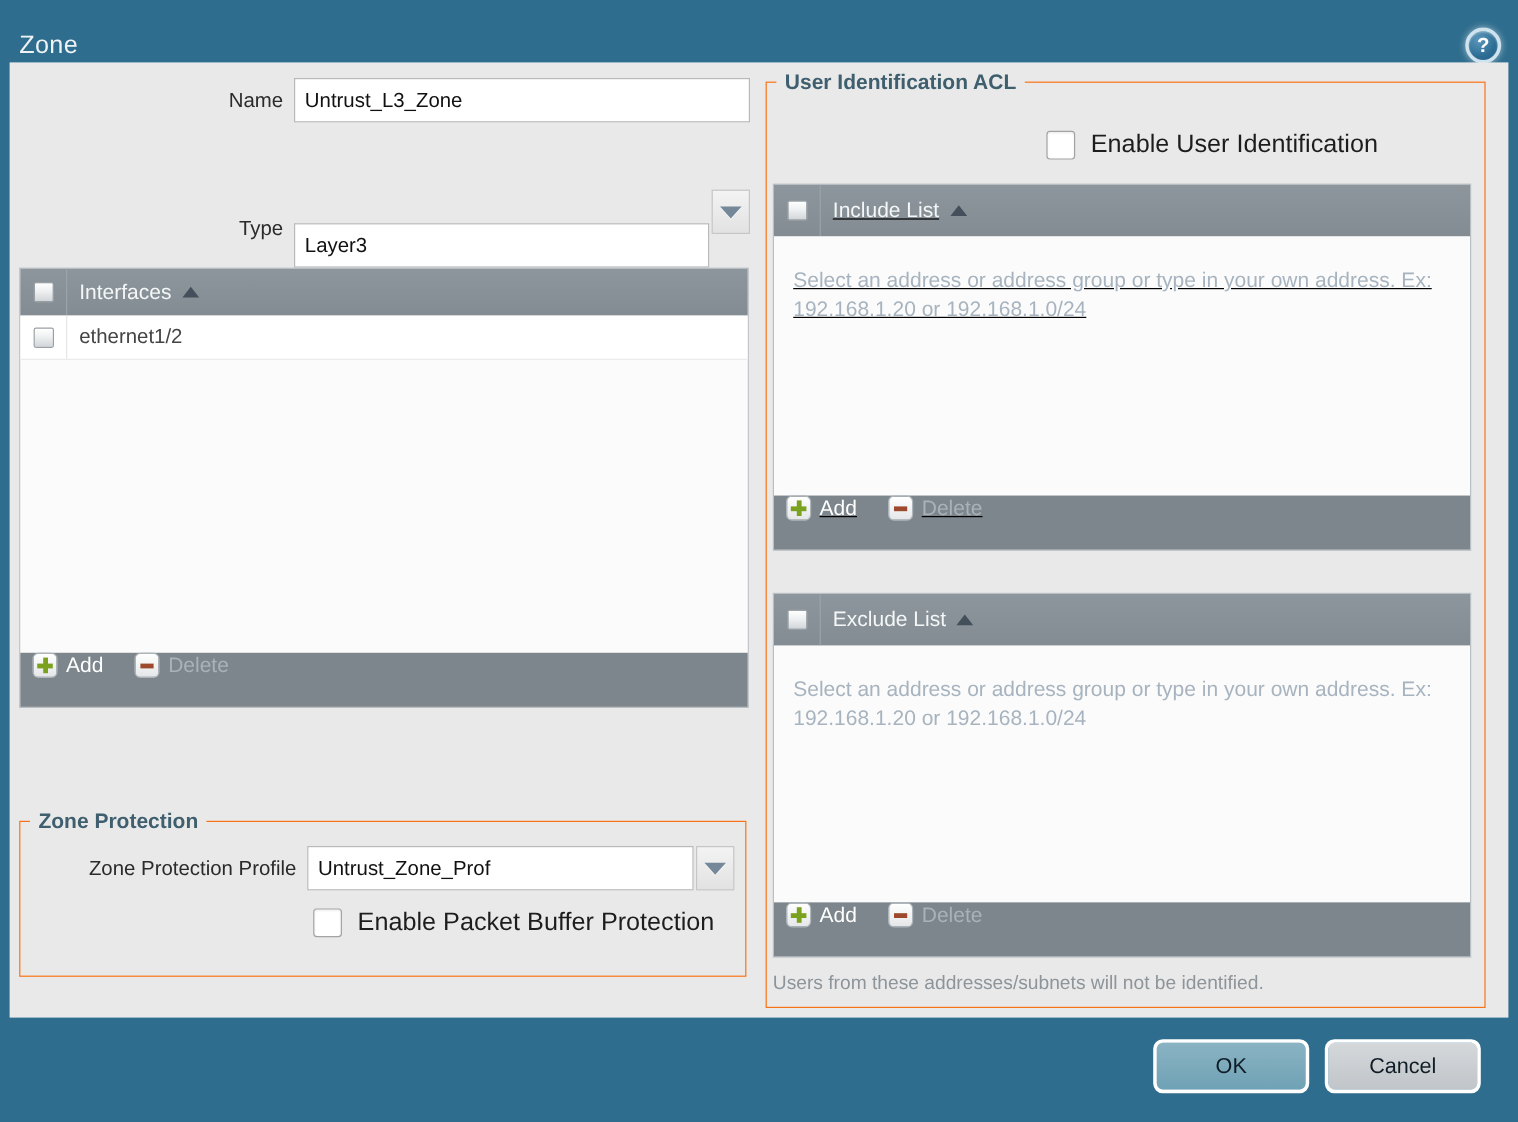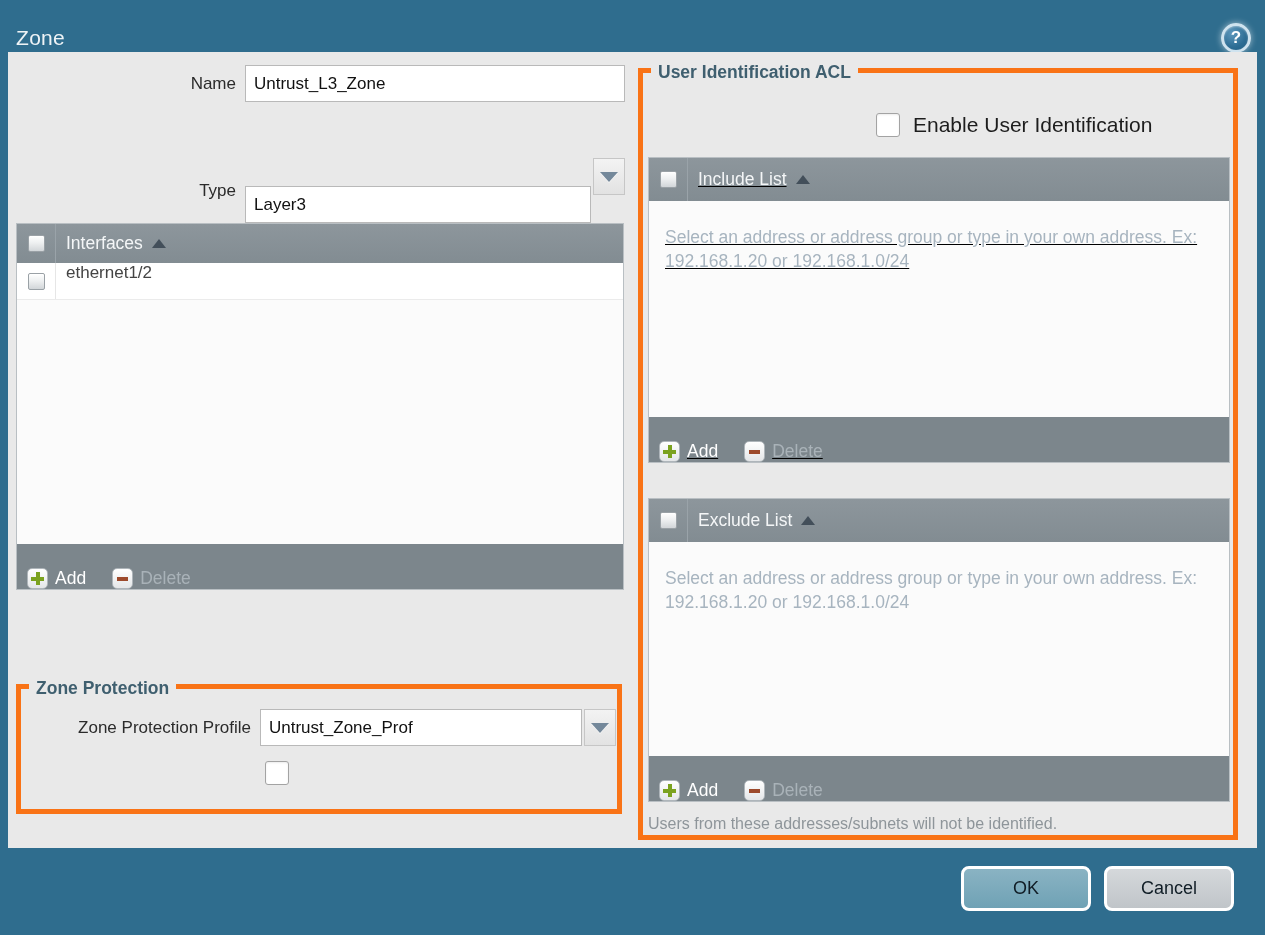--- a/index.html
+++ b/index.html
@@ -26,44 +26,44 @@
   .ddtri{width:0;height:0;border-left:9px solid transparent;border-right:9px solid transparent;border-top:10px solid #74889a;filter:drop-shadow(0 1px 0 rgba(255,255,255,.6));}
 
   
   .tbl{position:absolute;display:flex;flex-direction:column;border:1px solid #b9bfc3;box-sizing:border-box;}
   .thead{height:39px;background:linear-gradient(#8d969c,#828c92);display:flex;align-items:center;flex:0 0 auto;}
   .thead-right{height:43px;}
   .cbcell{width:38px;display:flex;align-items:center;justify-content:center;align-self:stretch;border-right:1px solid #9aa3a9;flex:0 0 auto;}
   .thead .label{color:#f4f6f7;font-size:17.5px;margin-left:10px;}
   .sorttri{width:0;height:0;border-left:7px solid transparent;border-right:7px solid transparent;border-bottom:9px solid #434f5a;margin-left:9px;}
   .tbody{flex:1 1 auto;background:#fbfbfb;overflow:hidden;}
-  .trow{height:36px;background:#fff;border-bottom:1px solid #ebebeb;display:flex;align-items:flex-start;}
+  .trow{height:36px;background:#fff;border-bottom:1px solid #ebebeb;display:flex;align-items:center;}
   .trow .cbcell{border-right:1px solid #e6e6e6;}
   .trow .cell{color:#444;font-size:17px;margin-left:10px;}
-  .tfoot{height:45px;background:#7c868c;display:flex;align-items:flex-end;gap:26px;padding-left:10px;flex:0 0 auto;}
+  .tfoot{height:45px;background:#7c868c;display:flex;align-items:flex-start;gap:26px;padding-left:10px;flex:0 0 auto;}
   .actbtn{display:flex;align-items:center;gap:7px;cursor:pointer;}
   .actbtn.disabled{cursor:default;}
   .actbtn .txt{color:#fff;font-size:17.5px;}
   .actbtn.disabled .txt{color:#a9b2b8;}
   .sqicon{position:relative;width:21px;height:21px;border-radius:5px;border:1px solid #aeb5ba;background:linear-gradient(#ffffff,#e4e6e8);box-sizing:border-box;flex:0 0 auto;}
   .plus::before{content:"";position:absolute;left:3px;right:3px;top:8px;height:4px;background:#7ba21f;}
   .plus::after{content:"";position:absolute;top:3px;bottom:3px;left:8px;width:4px;background:#7ba21f;}
   .minus::before{content:"";position:absolute;left:4px;right:4px;top:8px;height:4px;background:#9d4a2c;}
 
   
   .cb{width:17px;height:17px;border:1px solid #9aa1a6;border-radius:2px;
       background:linear-gradient(180deg,#ffffff 0%,#eef0f1 45%,#d2d6d9 100%);
       box-shadow:inset 0 1px 0 #fff;box-sizing:border-box;cursor:pointer;}
   .bigcb{width:24px;height:24px;border:1px solid #a3a3a3;border-radius:3px;background:#fff;
          box-shadow:inset 0 1px 2px rgba(0,0,0,.08);box-sizing:border-box;cursor:pointer;flex:0 0 auto;}
   .cbrow{display:flex;align-items:center;gap:13px;}
   .cbrow .cblabel{color:#1d1d1d;font-size:21px;}
 
   
-  .fbox{position:absolute;border:5px solid #f97316;box-sizing:border-box;}
+  .fbox{position:absolute;border:1px solid #f97316;box-sizing:border-box;}
   .fleg{position:absolute;top:-11px;left:8px;background:#e9e9e9;padding:0 7px;color:#3f5f6f;font-weight:bold;font-size:17.5px;}
 
   .placeholder{color:#a7b4bf;font-size:17.5px;line-height:1.38;padding:24px 16px 0 16px;}
   .caption{color:#8e959a;font-size:16px;}
 
   
   .btn{position:absolute;height:45px;width:130px;border-radius:8px;border:3px solid #fff;box-sizing:border-box;
        display:flex;align-items:center;justify-content:center;font-size:18px;color:#101d26;cursor:pointer;}
   .btn-ok{background:linear-gradient(#8ab3c3,#6fa2b5);}
   .btn-cancel{background:linear-gradient(#d5d8db,#c0c5c9);}
@@ -130,20 +130,21 @@
         <div class="flabel" style="width:222px;">Zone Protection Profile</div>
         <div class="combo">
           <input class="tinput" style="width: 304px;" value="Untrust_Zone_Prof">
           <div class="ddbtn">
             <div class="ddtri"></div>
           </div>
         </div>
       </div>
       <div class="cbrow" style="position:absolute;left:244px;top:72px;">
         <div class="bigcb"></div>
+        <span class="cblabel">Enable Packet Buffer Protection</span>
       </div>
     </div>
 
     <div class="fbox" style="left:630px;top:16px;width:600px;height:772px;">
       <span class="fleg">User Identification ACL</span>
 
       <div class="cbrow" style="position:absolute;left:233px;top:40px;">
         <div class="bigcb"></div>
         <span class="cblabel">Enable User Identification</span>
       </div>

